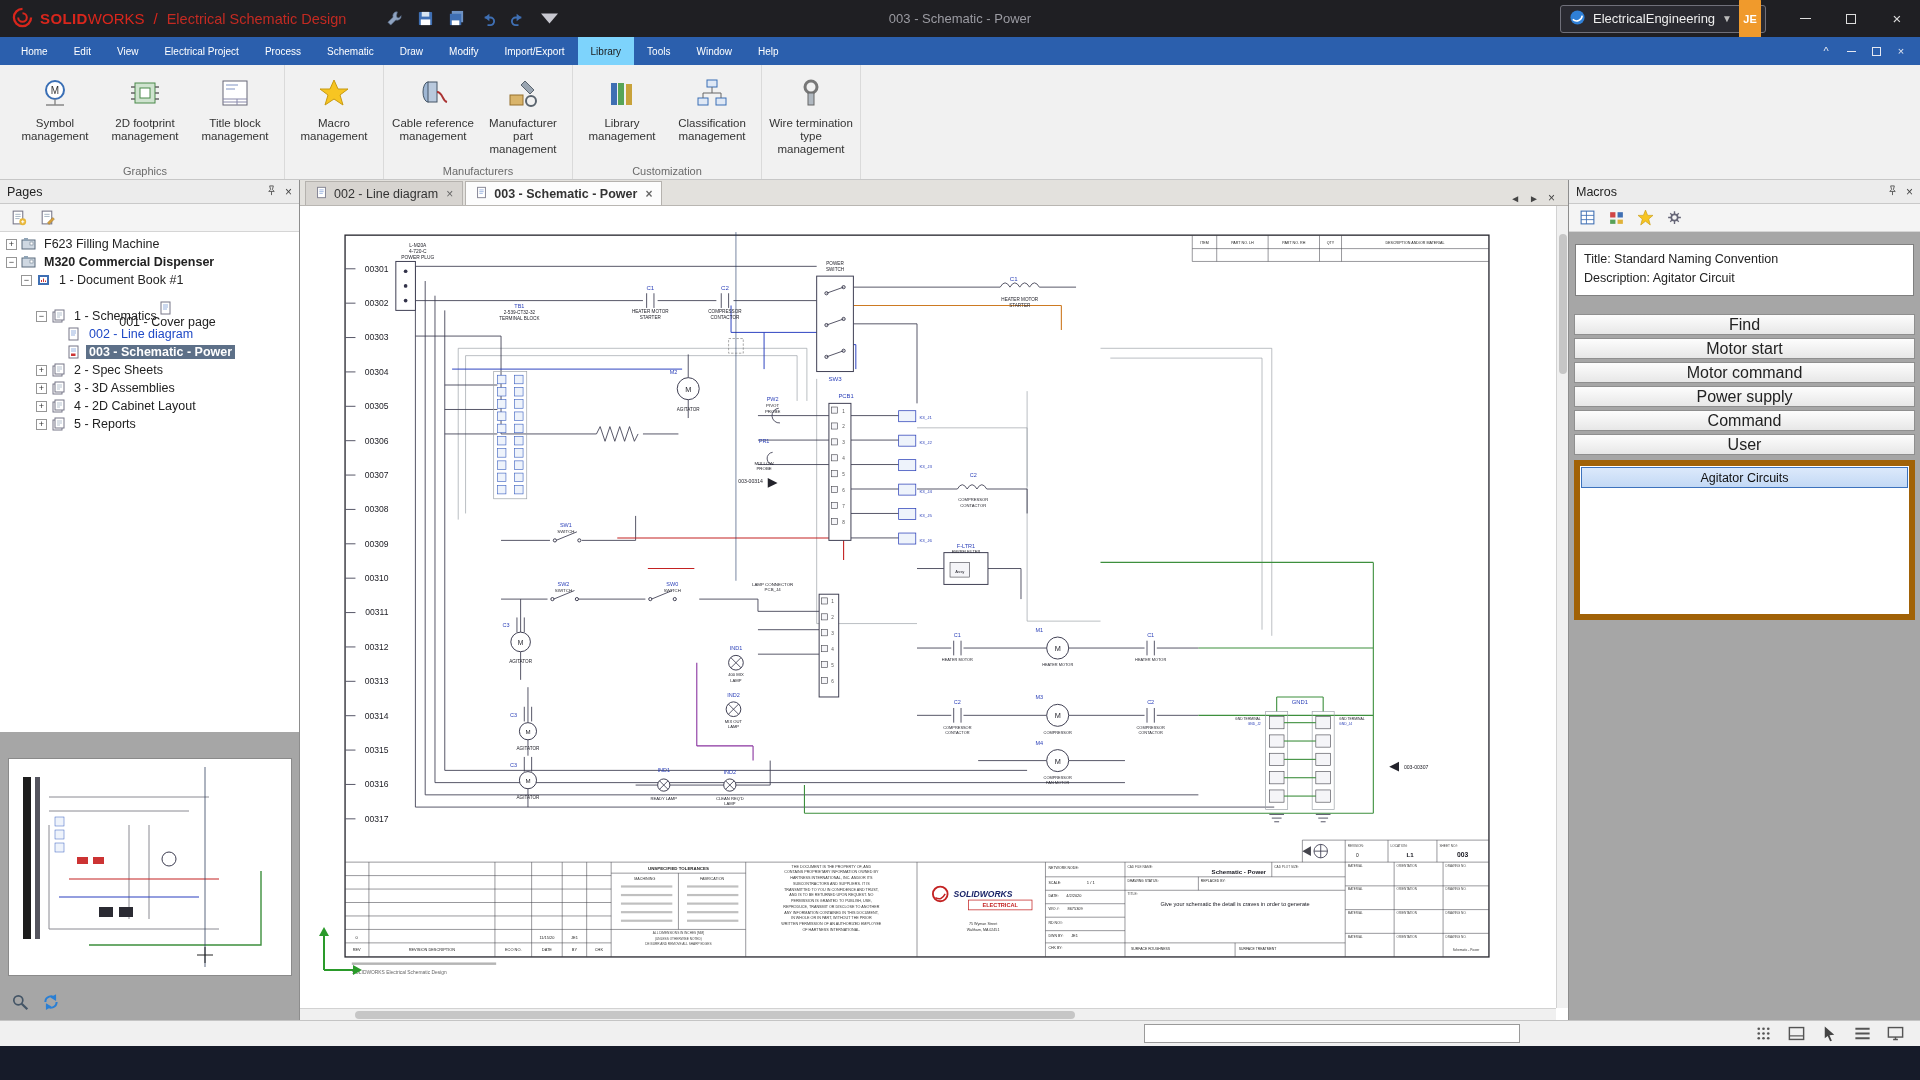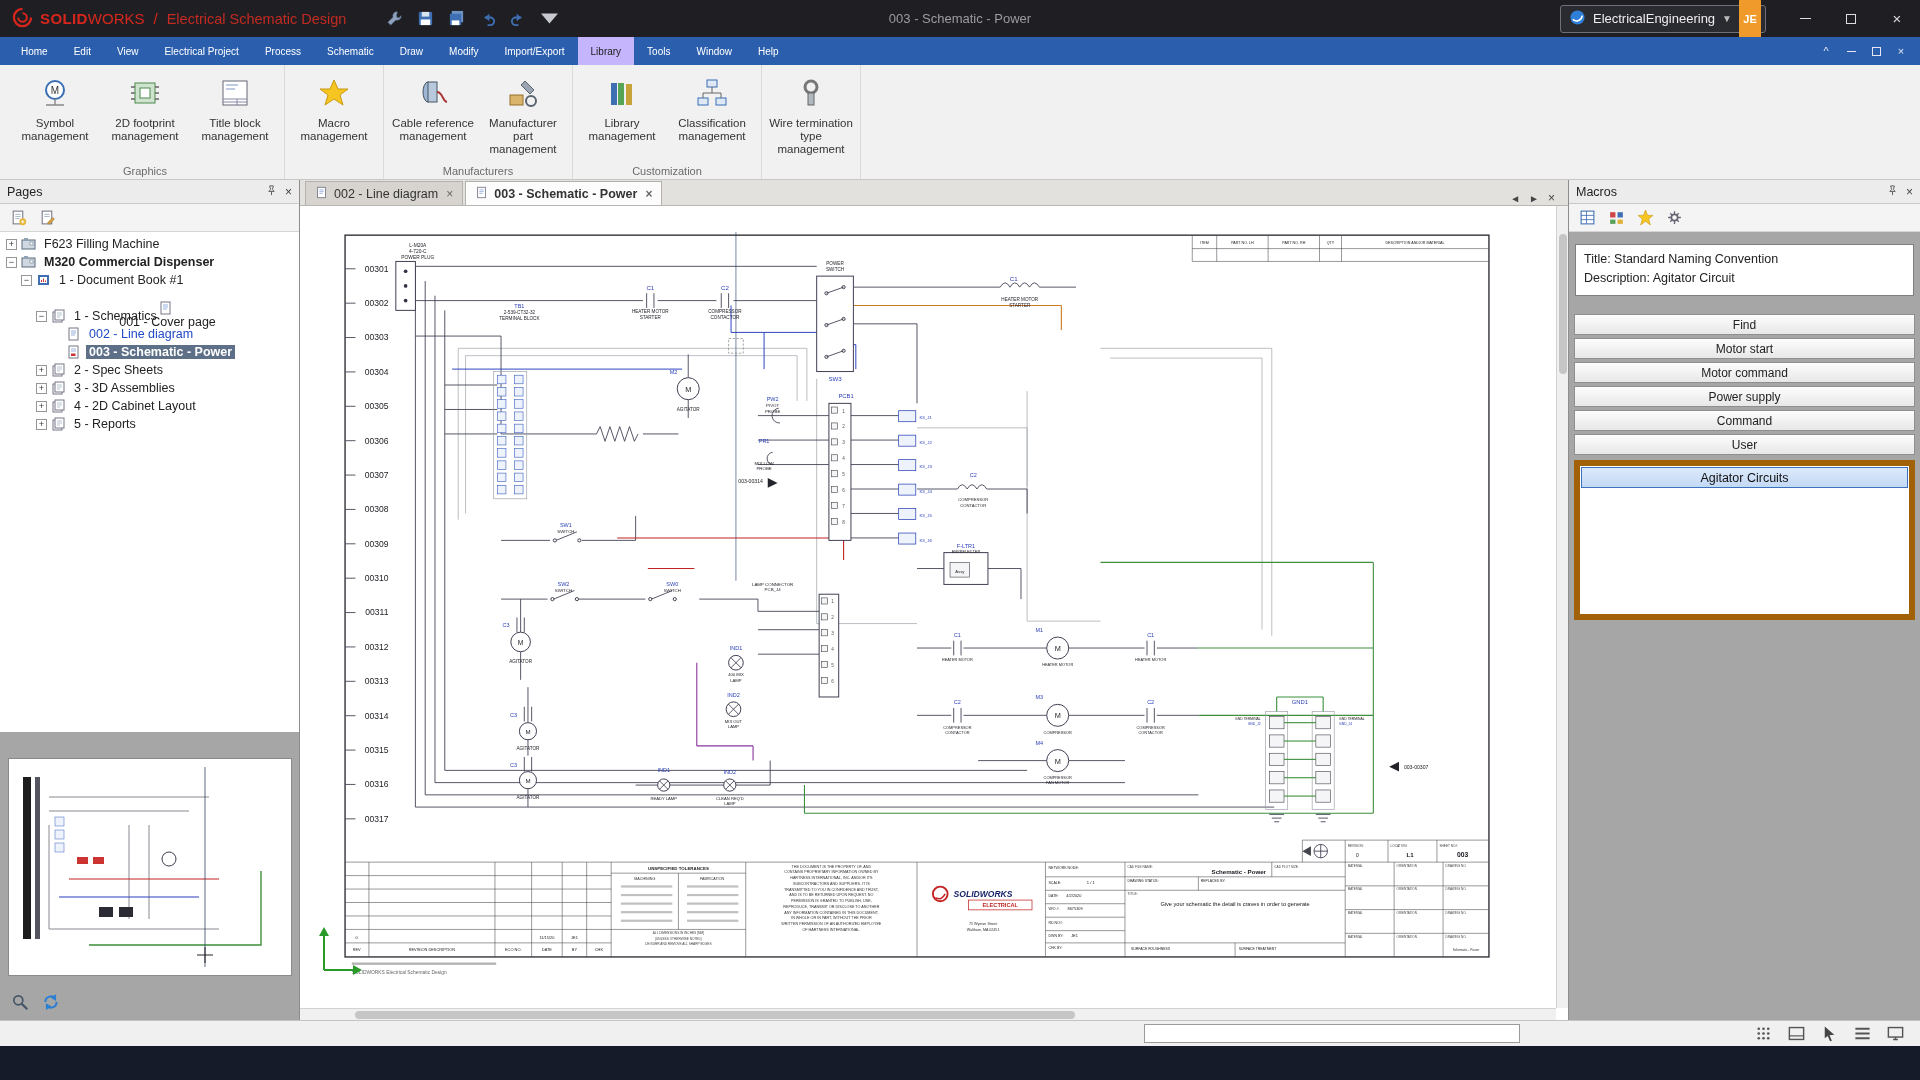--- a/index.html
+++ b/index.html
@@ -23,21 +23,21 @@
   .caret{color:#bbb;font-size:10px}
   .avatar{width:22px;height:40px;background:#f09a2c;color:#fff;font-size:11px;font-weight:bold;display:flex;align-items:center;justify-content:center;border-radius:2px}
   .win-controls{display:flex;margin-left:16px}
   .wc{width:46px;height:37px;display:flex;align-items:center;justify-content:center;color:#ddd;font-size:15px}
   .min-glyph{width:11px;height:1px;background:#ddd;display:block}
   .restore-glyph{width:10px;height:10px;border:1px solid #ddd;display:block}
 
   
   .menubar{height:28px;background:#2b5fad;display:flex;align-items:stretch;padding-left:8px;position:relative;flex:none}
   .menu-item{color:#fff;font-size:10px;padding:0 13px;display:flex;align-items:center;white-space:nowrap}
-  .menu-item.active{background:#c4b5fd;color:#1b1b1b}
+  .menu-item.active{background:#7dd3fc;color:#1b1b1b}
   .doc-controls{position:absolute;right:8px;top:0;height:100%;display:flex;align-items:center;gap:3px;color:#e6e9f2}
   .dc{width:22px;text-align:center;font-size:11px;display:flex;align-items:center;justify-content:center;height:100%}
   .dc .restore-glyph{border-color:#e6e9f2;width:9px;height:9px}
   .dc .min-glyph{background:#e6e9f2;width:9px}
 
   
   .ribbon{height:115px;background:#f1f1f1;border-bottom:1px solid #c7c7c7;display:flex;align-items:stretch;padding-left:6px;flex:none}
   .rgroup{display:flex;flex-direction:column;position:relative;border-right:1px solid #dadada;padding:5px 5px 16px}
   .rbuttons{display:flex;gap:2px;flex:1;align-items:flex-start}
   .rbtn{width:88px;display:flex;flex-direction:column;align-items:center;gap:3px;padding-top:5px;border:1px solid transparent}
@@ -99,21 +99,21 @@
   .triad{position:absolute;left:16px;bottom:42px}
   .vscroll{position:absolute;right:0;top:0;bottom:12px;width:12px;background:#f0f0f0;border-left:1px solid #d2d2d2}
   .vthumb{position:absolute;left:2px;top:28px;width:8px;height:140px;background:#c6c6c6;border-radius:4px}
   .hscroll{position:absolute;left:0;right:12px;bottom:0;height:12px;background:#f0f0f0;border-top:1px solid #d2d2d2}
   .hthumb{position:absolute;left:55px;top:2px;height:8px;width:720px;background:#c6c6c6;border-radius:4px}
 
   .right-panel{width:352px;background:#a6a6a6;border-left:1px solid #8d8d8d;display:flex;flex-direction:column;flex:none}
   .macros-toolbar{height:28px;background:#f4f4f4;border-bottom:1px solid #d5d5d5;display:flex;gap:7px;align-items:center;padding:0 7px;flex:none}
   .macro-info{background:#fff;border:1px solid #7f7f7f;margin:12px 6px 6px;padding:5px 8px;font-size:12.5px;color:#222;line-height:19px;height:52px;flex:none}
   .macro-btns{display:flex;flex-direction:column;gap:3px;padding:12px 5px 0;flex:none}
-  .mbtn{height:21px;background:linear-gradient(#fdfdfd,#e7e7e7);border:1px solid #8f8f8f;font-size:12px;color:#222;display:flex;align-items:center;justify-content:center}
+  .mbtn{height:21px;background:linear-gradient(#fdfdfd,#e7e7e7);border:1px solid #8f8f8f;font-size:16px;color:#222;display:flex;align-items:center;justify-content:center}
   .macro-list{background:#fff;border:6px solid #a16207;margin:5px 5px 0;height:160px;flex:none}
   .msel{height:21px;background:linear-gradient(#dcе9fb,#c3d9f5);background:linear-gradient(#dce9fb,#c3d9f5);border:1px solid #3c72bd;display:flex;align-items:center;justify-content:center;font-size:12.5px;color:#111;margin:1px}
 
   .statusbar{height:26px;background:#f0f0f0;border-top:1px solid #c4c4c4;position:relative;flex:none}
   .status-field{position:absolute;right:400px;top:3px;width:376px;height:19px;background:#fff;border:1px solid #9a9a9a}
   .status-icons{position:absolute;right:14px;top:2px;display:flex;gap:11px;align-items:center;height:21px}
   .status-icons svg{width:19px;height:19px}
   .bottombar{height:34px;background:#161b29;flex:none}
 </style>
 </head>

